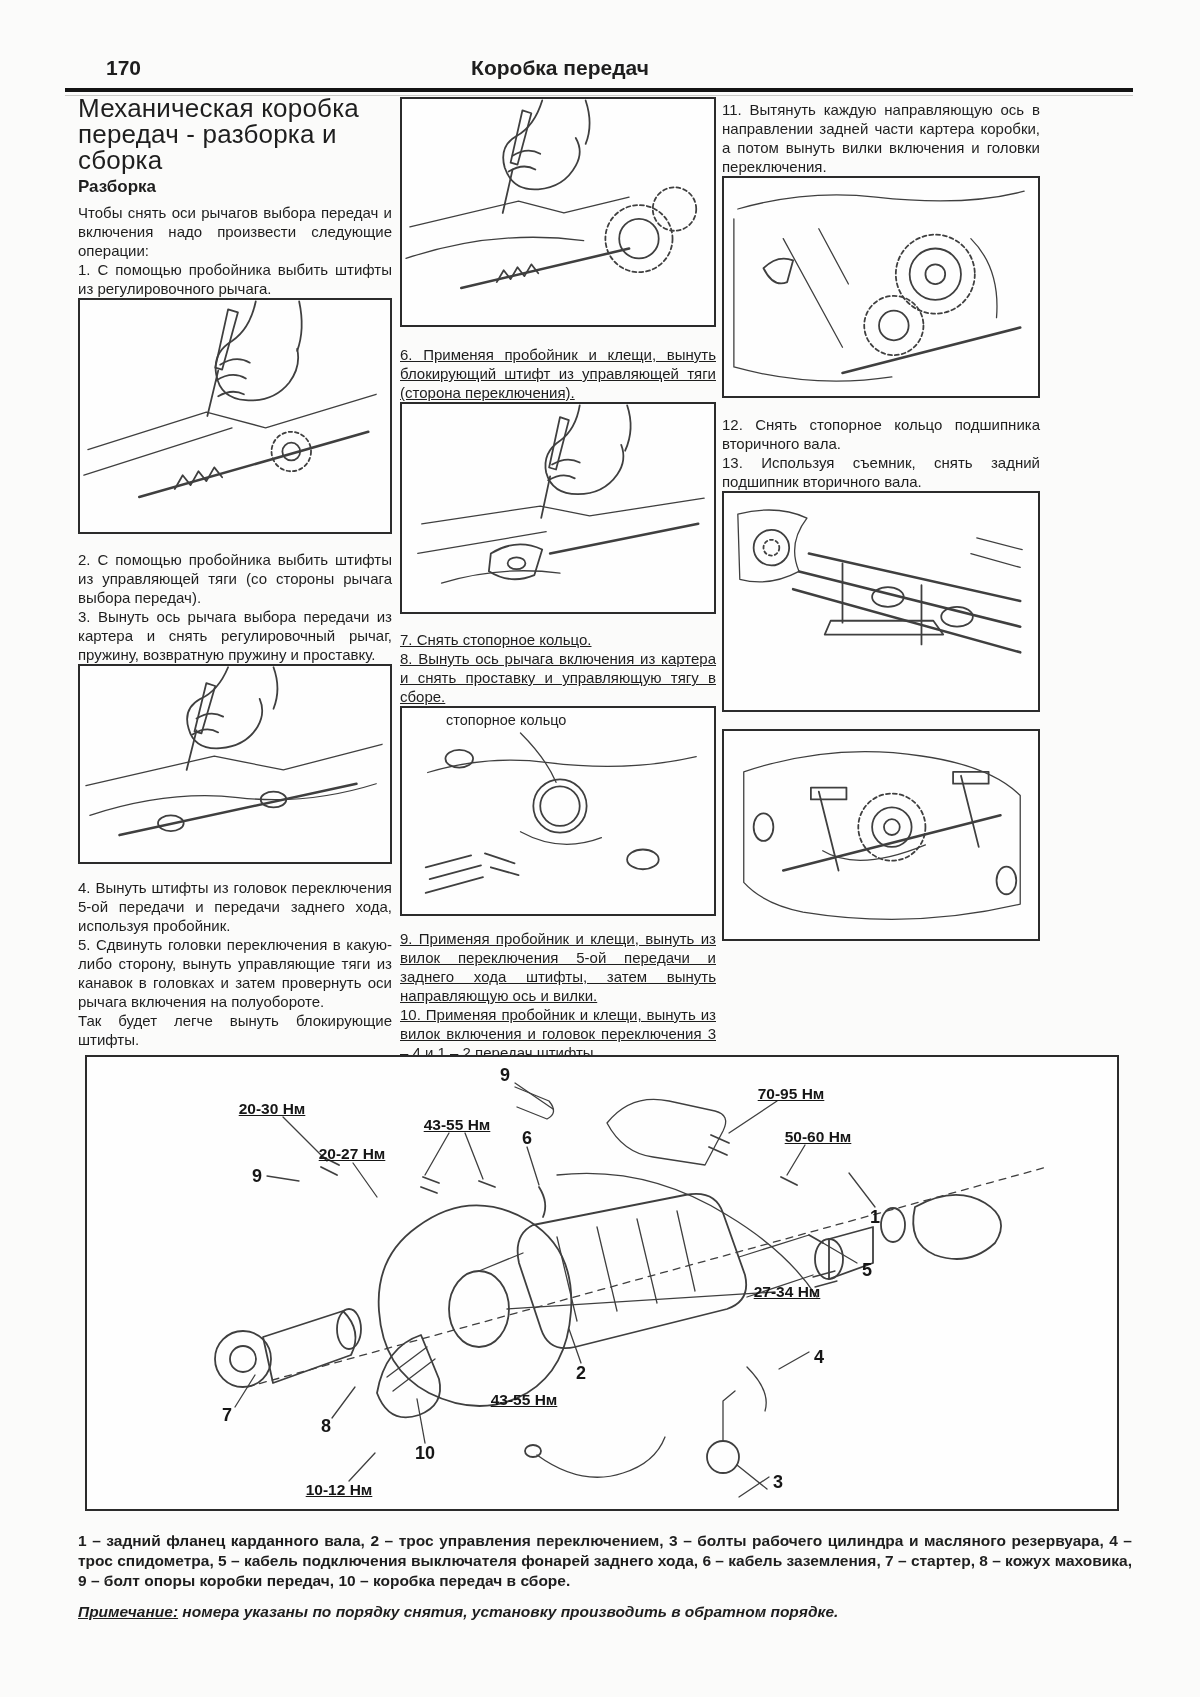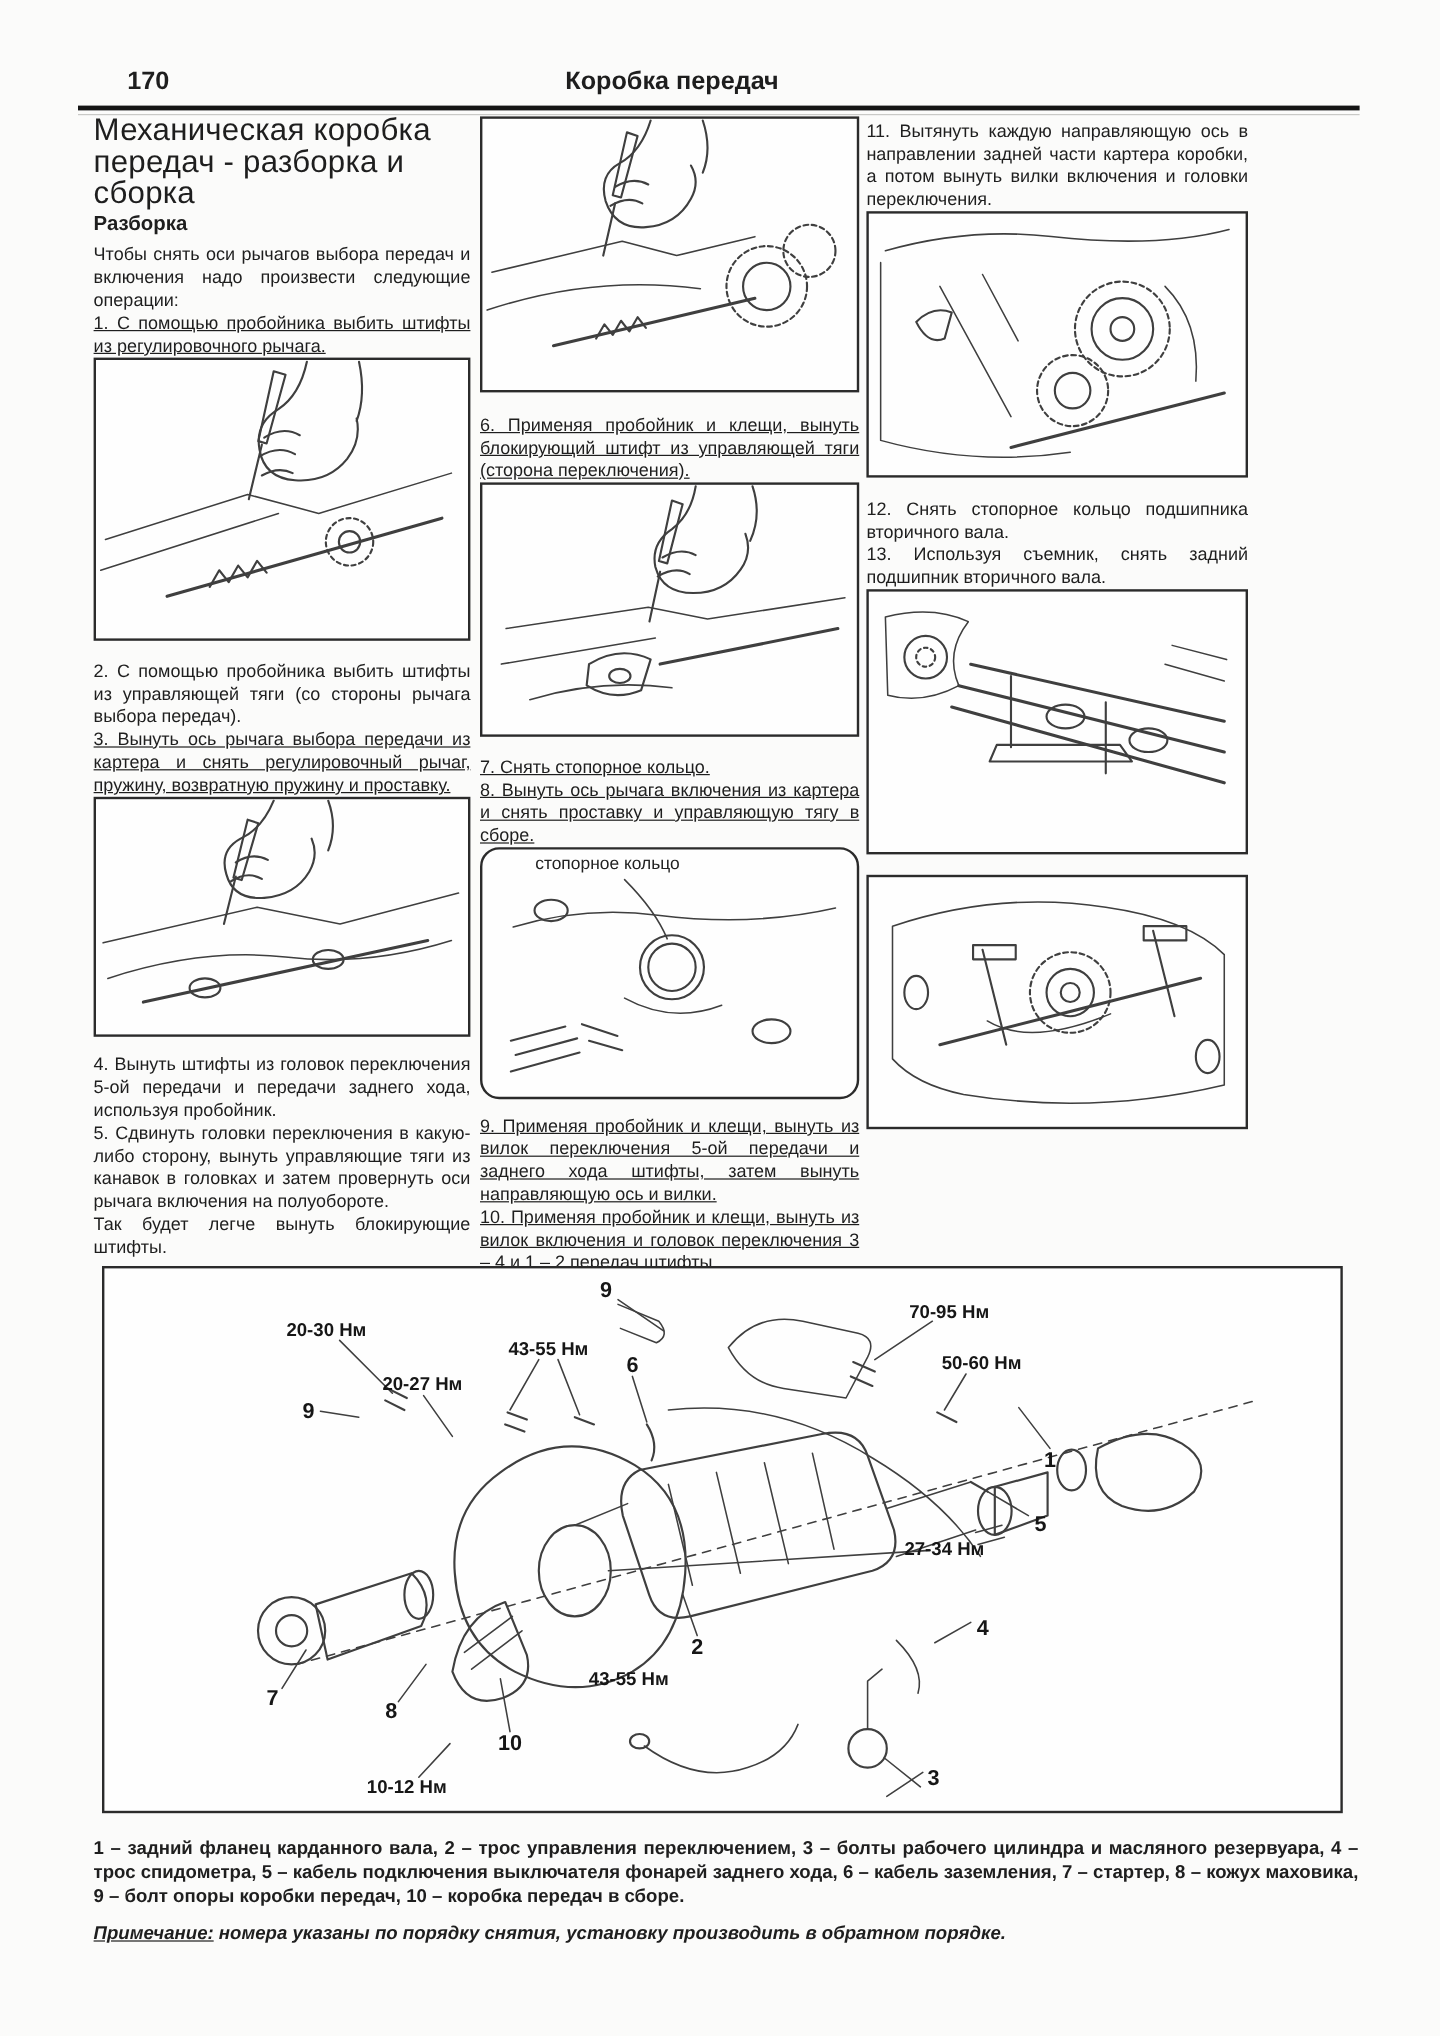--- a/index.html
+++ b/index.html
@@ -19,23 +19,23 @@
 
   
   .col{position:absolute;top:95px;}
   .col-left{left:78px;width:314px;}
   .col-mid{left:400px;width:316px;text-decoration:underline;}
   .col-right{left:722px;width:318px;}
 
   h1.section{font-size:26px;line-height:26px;font-weight:normal;margin:0 0 3px 0;letter-spacing:.2px;}
   h2.sub{font-size:17px;line-height:22px;font-weight:bold;margin:0 0 5px 0;}
   p.t{font-size:15px;line-height:19px;margin:0;text-align:justify;}
-  .mb6{margin-bottom:6px;text-decoration:underline;} .mb8{margin-bottom:8px;} .mb14{margin-bottom:14px;}
+  .mb6{margin-bottom:6px;} .mb8{margin-bottom:8px;} .mb14{margin-bottom:14px;}
   .mb16{margin-bottom:16px;} .mb18{margin-bottom:18px;} .mb23{margin-bottom:23px;}
-  .mb3{margin-bottom:3px;} .mb7{margin-bottom:7px;} .mb13{margin-bottom:13px;border-radius:16px;} .mb17{margin-bottom:17px;}
+  .mb3{margin-bottom:3px;} .mb7{margin-bottom:7px;} .mb13{margin-bottom:13px;} .mb17{margin-bottom:17px;}
 
   .figure{
     border:2px solid #2b2b2b;background:#fefefe;position:relative;overflow:hidden;
   }
   .figure svg{display:block;width:100%;height:100%;}
   .sketch{fill:none;stroke:#3f3f3f;stroke-width:1.8;stroke-linecap:round;stroke-linejoin:round;}
   .thin{stroke-width:1.3;}
   .thick{stroke-width:2.6;}
   .fig-label{
     position:absolute;left:44px;top:4px;font-size:14.5px;line-height:17px;color:#222;
@@ -46,21 +46,21 @@
     position:absolute;left:85px;top:1055px;width:1030px;height:452px;
     border:2px solid #2b2b2b;background:#fefefe;
   }
   .diagram svg.art{position:absolute;inset:0;width:100%;height:100%;}
   .label-layer{position:absolute;inset:0;}
   .dlabel{
     position:absolute;transform:translate(-50%,-50%);
     font-weight:bold;white-space:nowrap;color:#161616;
   }
   .dlabel-part{font-size:18px;}
-  .dlabel-torque{font-size:15.5px;}
+  .dlabel-torque{font-size:15.5px;text-decoration:underline;}
 
   
   .caption{
     position:absolute;left:78px;top:1515px;width:1054px;
     font-size:15.5px;line-height:20px;font-weight:bold;text-align:justify;
   }
   .note{
     position:absolute;left:78px;top:1586px;width:1054px;
     font-size:15.5px;line-height:20px;font-weight:bold;font-style:italic;
   }

